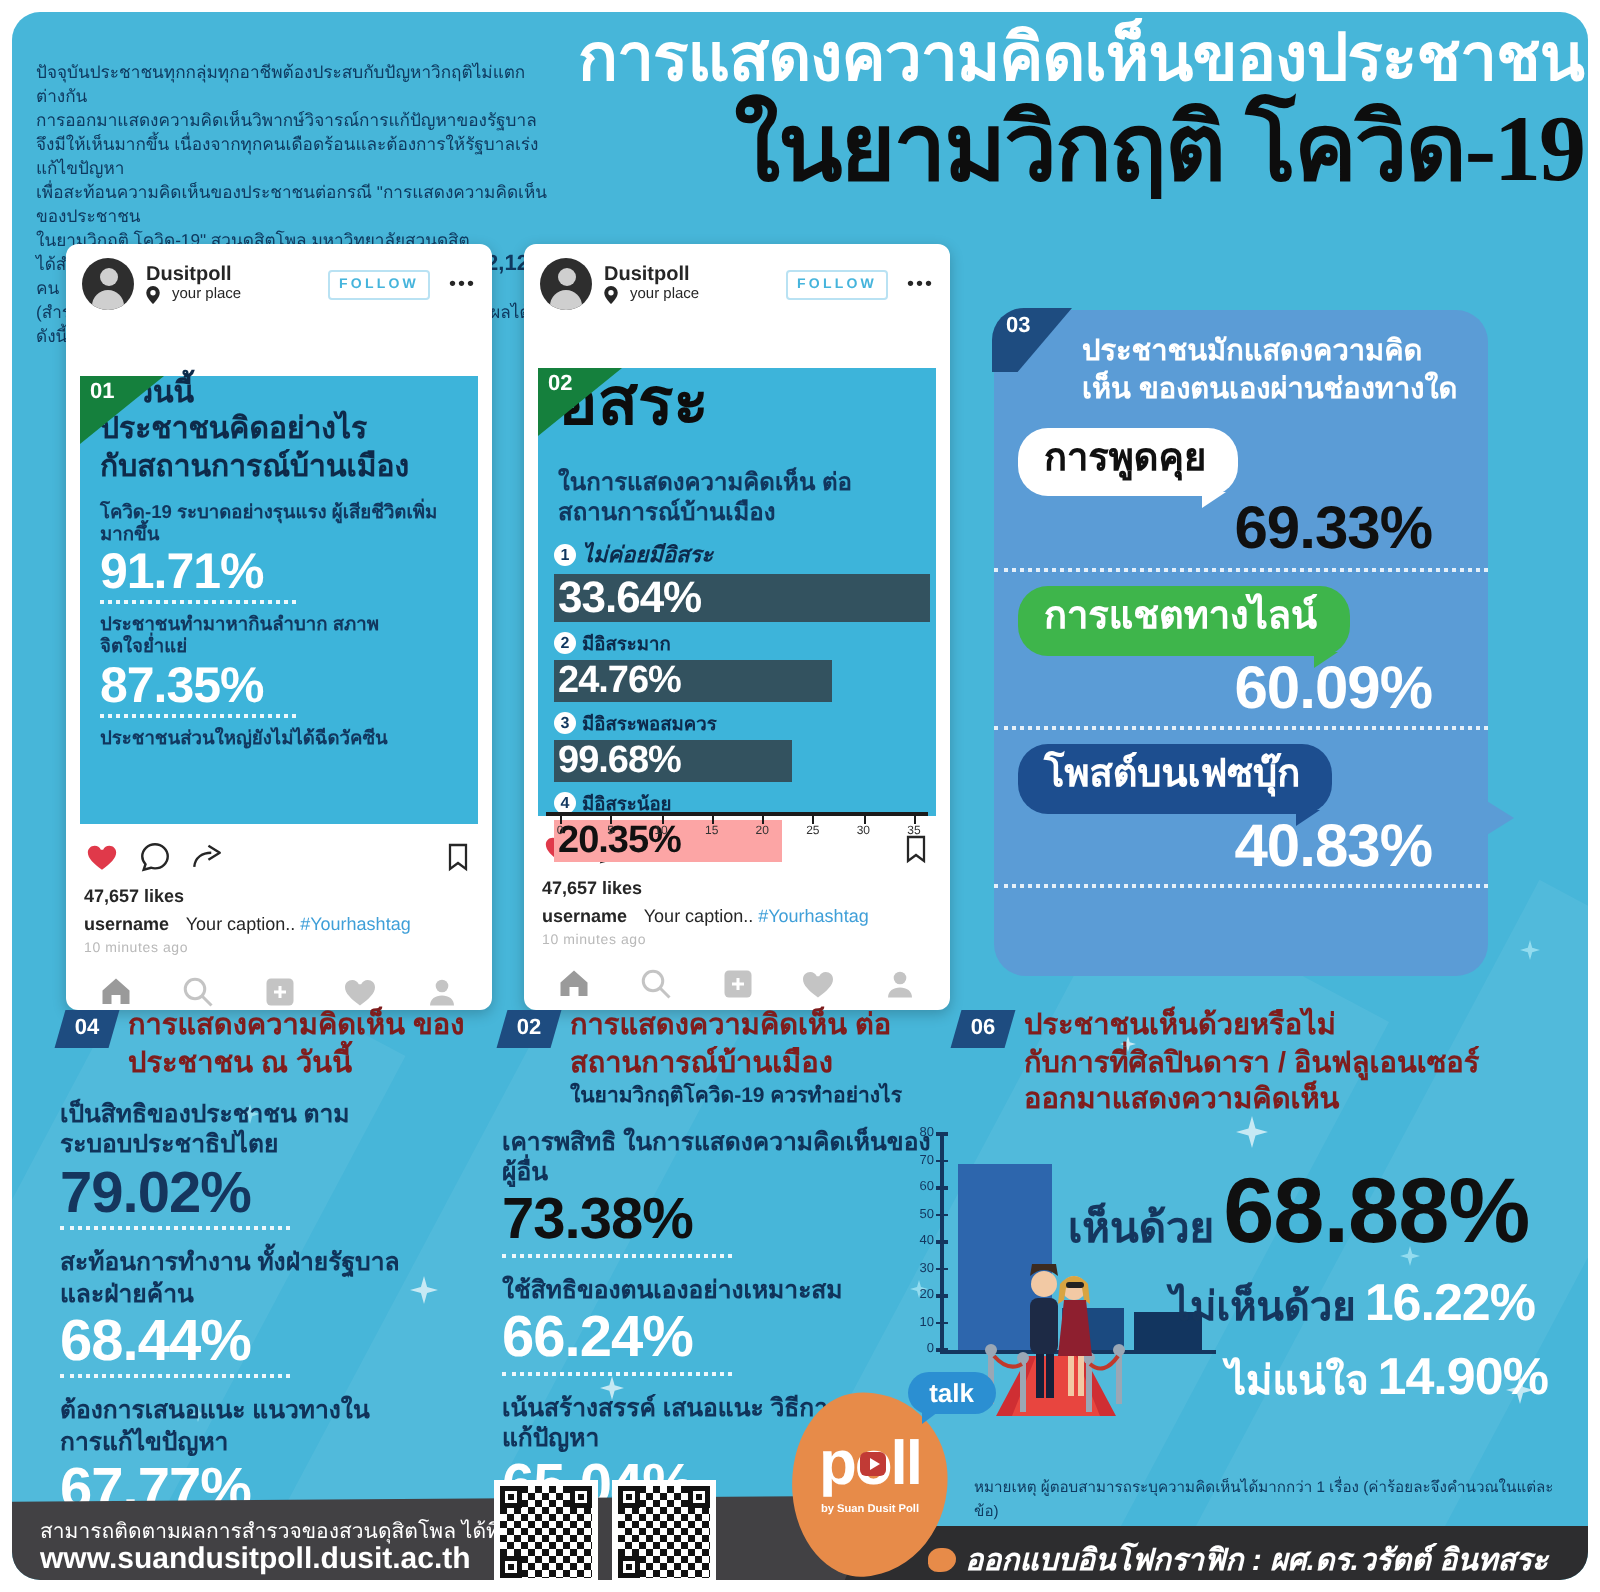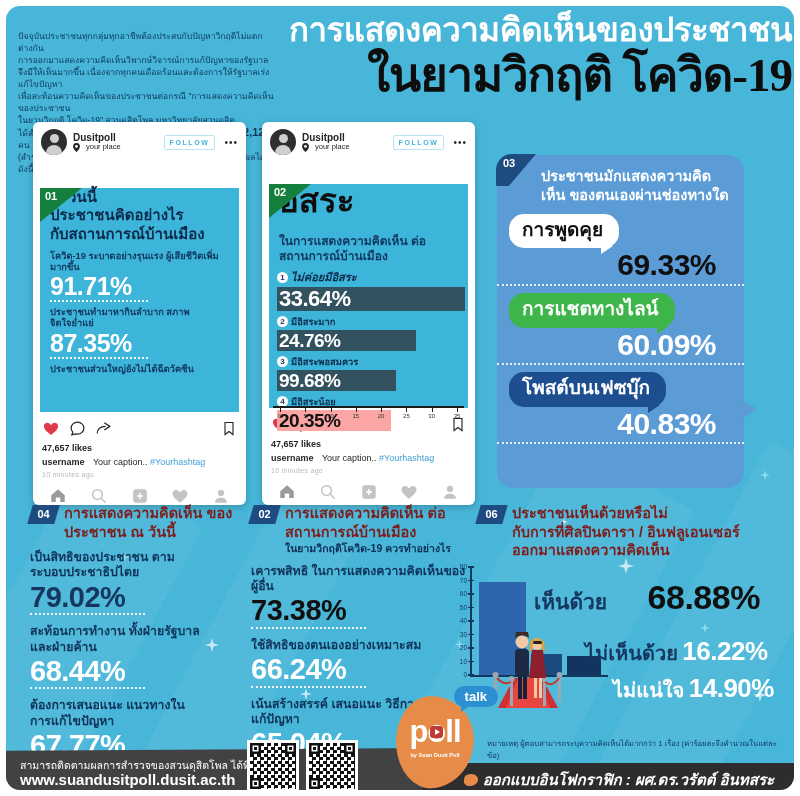--- a/index.html
+++ b/index.html
@@ -469,21 +469,21 @@
     <b style="top:105px;">0</b>
           <i style="top:108px;"></i>
   </div>
   <div class="bar6" style="left:479px;top:582px;width:47px;height:94px;background:#2d66ad;"></div>
   <div class="bar6" style="left:531px;top:654px;width:31px;height:22px;background:#1b4a80;"></div>
   <div class="bar6" style="left:567px;top:656px;width:34px;height:20px;background:#12355f;"></div>
   <div class="chartbase"></div>
 
   <div class="lab6" style="left:534px;top:578px;">
     <span class="th dark" style="font-size:21px;">เห็นด้วย</span>
-    <span class="pc blk" style="font-size:34px;margin-left:36px;">68.88%</span>
+    <span class="pc blk" style="font-size:46px;">68.88%</span>
   </div>
   <div class="lab6" style="left:585px;top:636px;">
     <span class="th dark" style="font-size:20px;">ไม่เห็นด้วย</span>
     <span class="pc wht" style="font-size:26px;">16.22%</span>
   </div>
   <div class="lab6" style="left:613px;top:673px;">
     <span class="th wht" style="font-size:20px;">ไม่แน่ใจ</span>
     <span class="pc wht" style="font-size:26px;">14.90%</span>
   </div>
 

